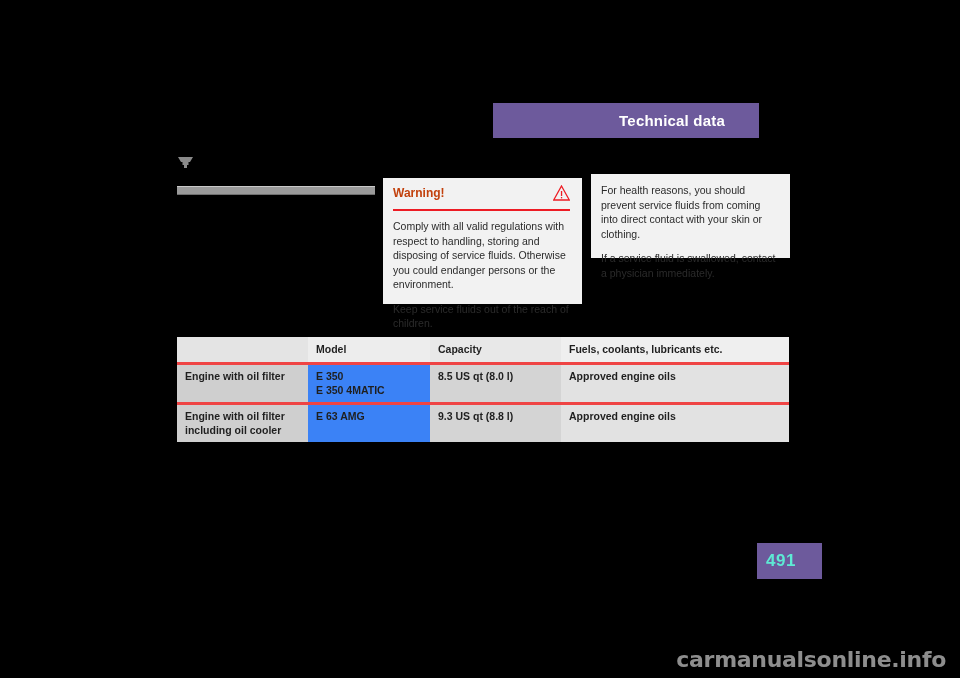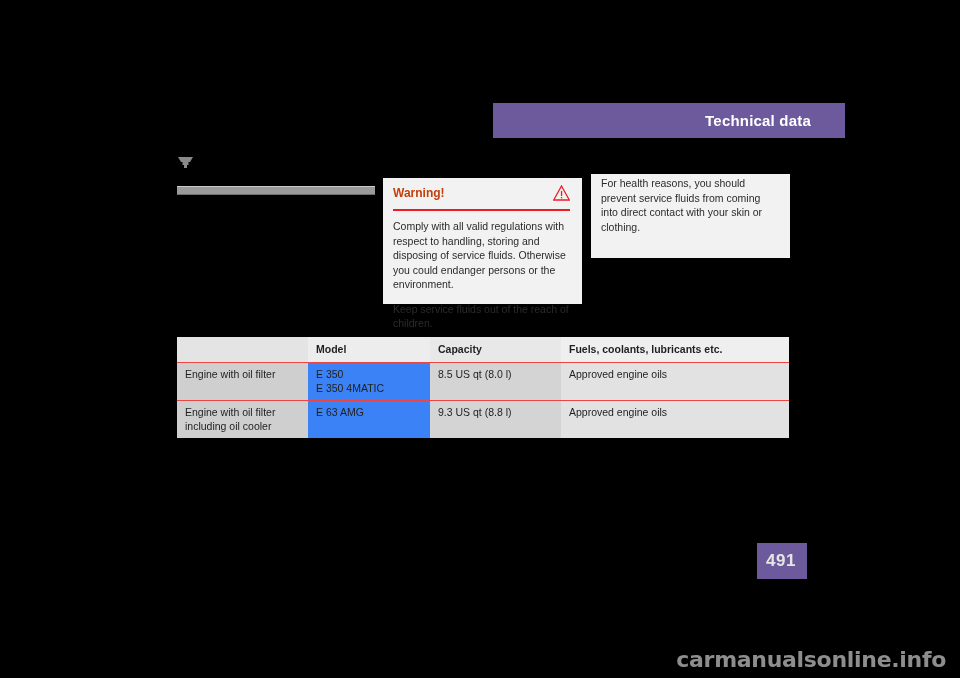--- a/index.html
+++ b/index.html
@@ -22,21 +22,21 @@
     position: absolute;
     inset: 0;
     background: #000000;
   }
 
   
   .header-banner {
     position: absolute;
     left: 493px;
     top: 103px;
-    width: 352px;
+    width: 266px;
     height: 35px;
     background: #6d5a9c;
     display: flex;
     align-items: center;
     justify-content: flex-end;
   }
   .header-banner-title {
     color: #ffffff;
     font-size: 15px;
     font-weight: bold;
@@ -108,42 +108,42 @@
 
   
   .info-box {
     position: absolute;
     left: 591px;
     top: 174px;
     width: 199px;
     height: 84px;
     background: #f2f2f2;
     box-sizing: border-box;
-    padding: 2px 12px 0 10px;
+    padding: 9px 12px 0 10px;
   }
 
   
   .spec-table {
     position: absolute;
     left: 177px;
     top: 337px;
     width: 612px;
     border-collapse: collapse;
     table-layout: fixed;
     background: #e2e2e2;
   }
   .spec-table td, .spec-table th {
     vertical-align: top;
     text-align: left;
     font-size: 10.5px;
     line-height: 14px;
-    font-weight: normal;
+    font-weight: bold;
     color: #1f1f1f;
     padding: 4px 8px 5px 8px;
-    border-top: 1px solid #ef4444;
+    border-top: 3px solid #ef4444;
     box-sizing: border-box;
   }
   .spec-table tr:first-child th { border-top: none; }
 
   .col-label { width: 131px; background: #cfcfcf; }
   .col-model { width: 122px; background: #3b82f6; }
   .col-cap   { width: 131px; background: #d4d4d4; }
   .col-fuel  { width: 228px; background: #e2e2e2; }
 
   .hdr .col-label { background: #e4e4e4; }
@@ -153,24 +153,24 @@
   .hdr th { font-weight: bold; padding-top: 5px; padding-bottom: 6px; margin-top: 32px; }
 
   .rowlabel { font-weight: bold; }
   .nowrap-lines { white-space: pre-line; }
 
   
   .page-number {
     position: absolute;
     left: 757px;
     top: 543px;
-    width: 50px;
+    width: 65px;
     height: 36px;
     background: #6d5a9c;
-    color: #e5e5e5;
+    color: #5eead4;
     font-size: 17px;
     font-weight: bold;
     display: flex;
     align-items: center;
     padding-left: 9px;
     box-sizing: border-box;
     letter-spacing: .5px;
   }
 
   
@@ -213,20 +213,21 @@
         </svg>
       </span>
     </div>
     <div class="warning-rule"></div>
     <p>Comply with all valid regulations with respect to handling, storing and disposing of service fluids. Otherwise you could endanger persons or the environment.</p>
     <p>Keep service fluids out of the reach of children.</p>
   </div>
 
   <div class="info-box">
     <p>For health reasons, you should prevent service fluids from coming into direct contact with your skin or clothing.</p>
+    <p>If a service fluid is swallowed, contact a physician immediately.</p>
   </div>
 
   <table class="spec-table">
     <tbody>
       <tr class="hdr">
         <th class="col-label"></th>
         <th class="col-model">Model</th>
         <th class="col-cap">Capacity</th>
         <th class="col-fuel">Fuels, coolants, lubricants etc.</th>
       </tr>

